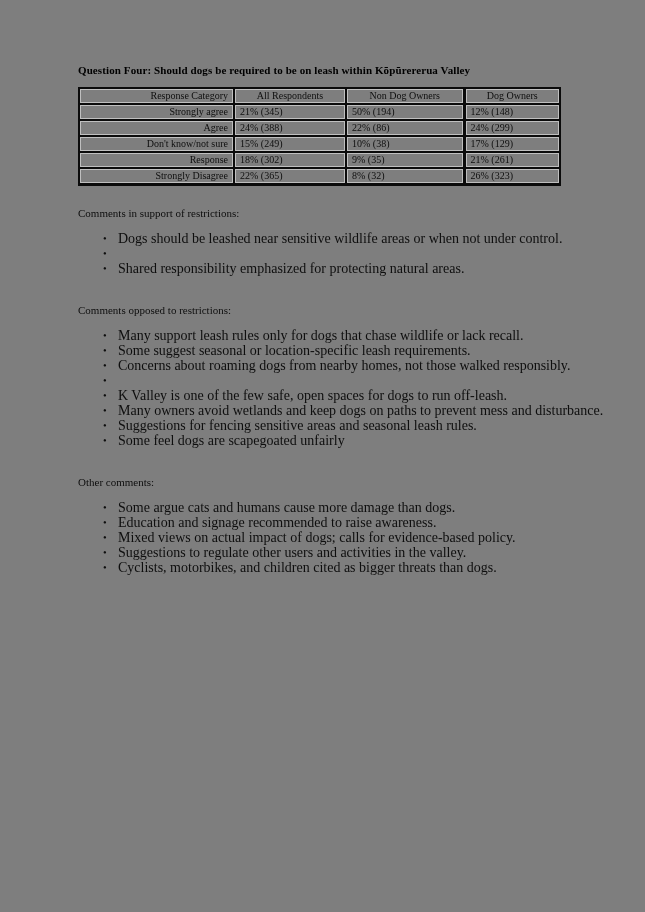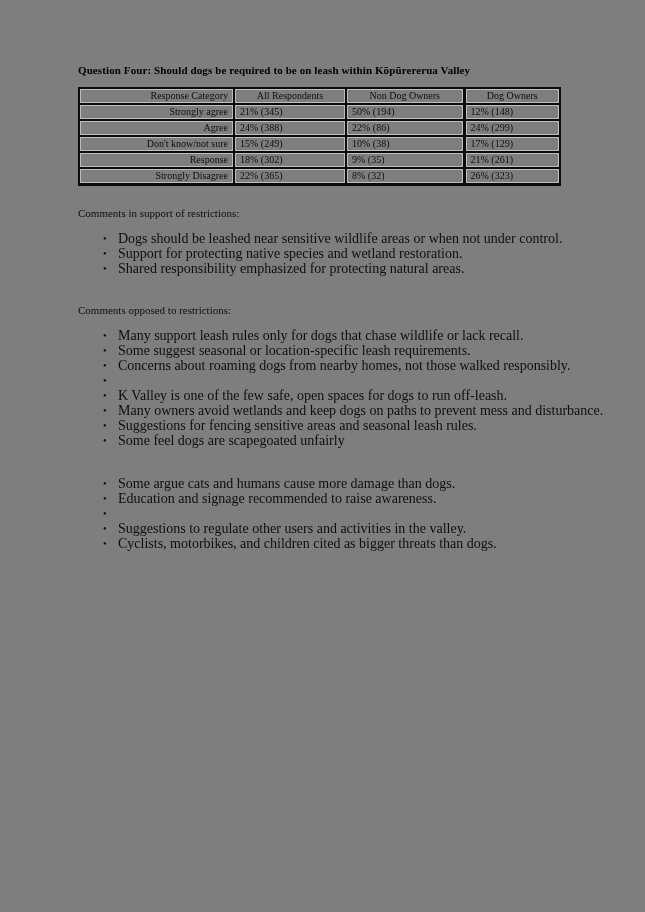--- a/index.html
+++ b/index.html
@@ -140,21 +140,20 @@
   <div>
       <div class="section">
         <div class="section-heading">Comments in support of restrictions:</div>
         <div class="bullet-list">
           <div class="bullet-item">
             <span class="bullet-marker">•</span>
             <span class="bullet-text">Dogs should be leashed near sensitive wildlife areas or when not under control.</span>
           </div>
           <div class="bullet-item">
             <span class="bullet-marker">•</span>
-            <span class="bullet-text">Support for protecting native species and wetland restoration.</span>
           </div>
           <div class="bullet-item">
             <span class="bullet-marker">•</span>
             <span class="bullet-text">Shared responsibility emphasized for protecting natural areas.</span>
           </div>
         </div>
       </div>
       <div class="section">
         <div class="section-heading">Comments opposed to restrictions:</div>
         <div class="bullet-list">
@@ -185,31 +184,33 @@
             <span class="bullet-marker">•</span>
             <span class="bullet-text">Suggestions for fencing sensitive areas and seasonal leash rules.</span>
           </div>
           <div class="bullet-item">
             <span class="bullet-marker">•</span>
             <span class="bullet-text">Some feel dogs are scapegoated unfairly</span>
           </div>
         </div>
       </div>
       <div class="section">
+        <div class="section-heading">Other comments:</div>
         <div class="bullet-list">
           <div class="bullet-item">
             <span class="bullet-marker">•</span>
             <span class="bullet-text">Some argue cats and humans cause more damage than dogs.</span>
           </div>
           <div class="bullet-item">
             <span class="bullet-marker">•</span>
             <span class="bullet-text">Education and signage recommended to raise awareness.</span>
           </div>
           <div class="bullet-item">
             <span class="bullet-marker">•</span>
+            <span class="bullet-text">Mixed views on actual impact of dogs; calls for evidence-based policy.</span>
           </div>
           <div class="bullet-item">
             <span class="bullet-marker">•</span>
             <span class="bullet-text">Suggestions to regulate other users and activities in the valley.</span>
           </div>
           <div class="bullet-item">
             <span class="bullet-marker">•</span>
             <span class="bullet-text">Cyclists, motorbikes, and children cited as bigger threats than dogs.</span>
           </div>
         </div>

